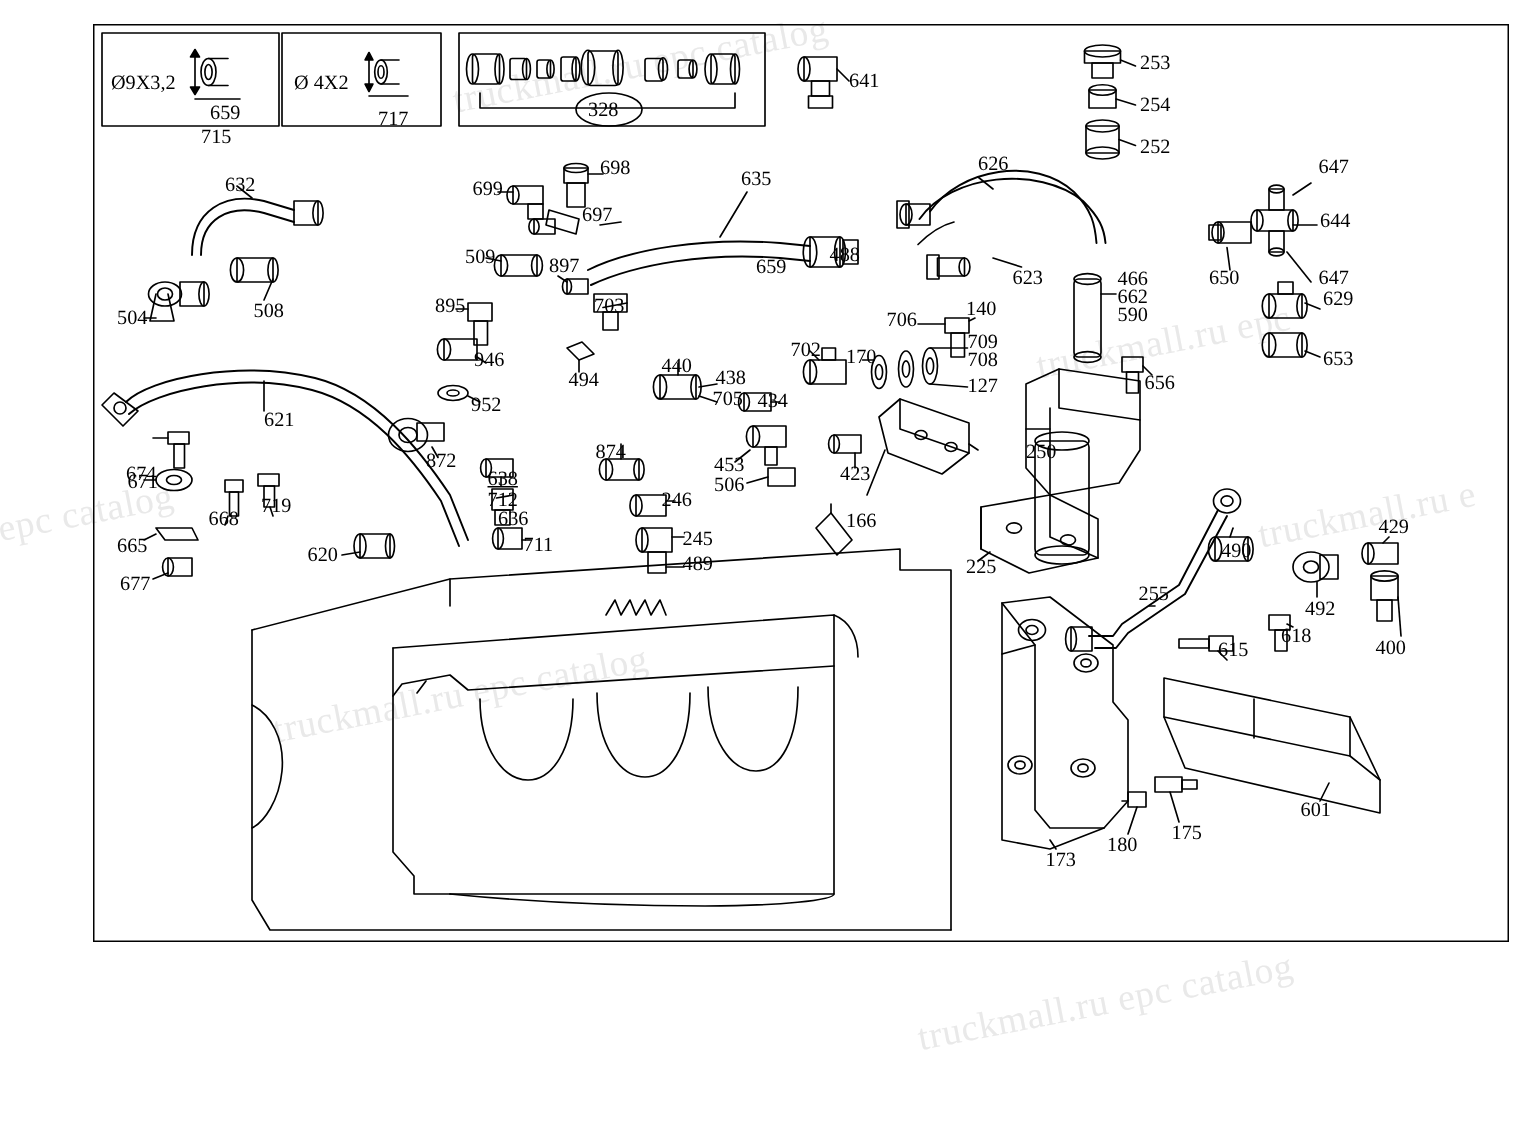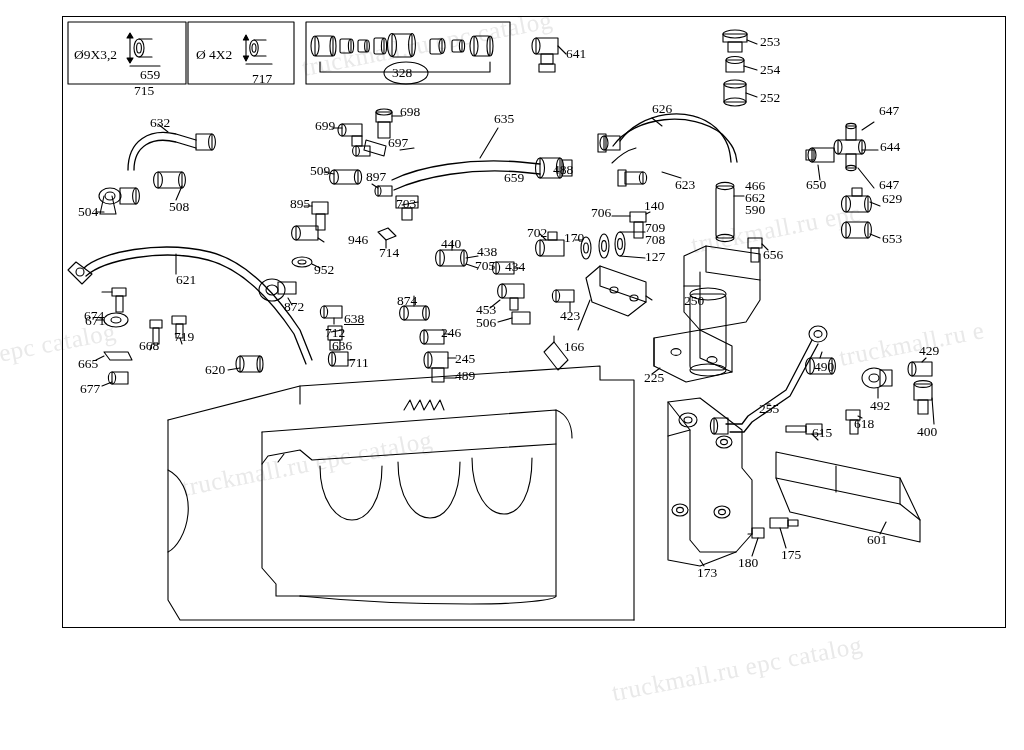--- a/index.html
+++ b/index.html
@@ -440,61 +440,61 @@
   <div class="lbl" style="left:745px;top:191px;">662</div>
   <div class="lbl" style="left:745px;top:203px;">590</div>
   <div class="lbl" style="left:882px;top:192px;">629</div>
   <div class="lbl" style="left:169px;top:200px;">508</div>
   <div class="lbl" style="left:78px;top:205px;">504</div>
   <div class="lbl" style="left:290px;top:197px;">895</div>
   <div class="lbl" style="left:396px;top:197px;">703</div>
   <div class="lbl" style="left:591px;top:206px;">706</div>
   <div class="lbl" style="left:644px;top:199px;">140</div>
   <div class="lbl" style="left:882px;top:232px;">653</div>
-  <div class="lbl" style="left:316px;top:233px;margin-left:32px;">946</div>
-  <div class="lbl" style="left:379px;top:246px;">714</div>
+  <div class="lbl" style="left:316px;top:233px;">946</div>
+  <div class="lbl" style="left:379px;top:246px;">494</div>
   <div class="lbl" style="left:441px;top:237px;">440</div>
   <div class="lbl" style="left:477px;top:245px;">438</div>
   <div class="lbl" style="left:527px;top:226px;">702</div>
   <div class="lbl" style="left:564px;top:231px;">170</div>
   <div class="lbl" style="left:645px;top:221px;">709</div>
   <div class="lbl" style="left:645px;top:233px;">708</div>
   <div class="lbl" style="left:645px;top:250px;">127</div>
   <div class="lbl" style="left:763px;top:248px;">656</div>
   <div class="lbl" style="left:166px;top:273px;margin-left:10px;">621</div>
   <div class="lbl" style="left:314px;top:263px;">952</div>
   <div class="lbl" style="left:475px;top:259px;">705</div>
   <div class="lbl" style="left:505px;top:260px;">434</div>
   <div class="lbl" style="left:85px;top:282px;margin-top:32px;">671</div>
   <div class="lbl" style="left:284px;top:300px;">872</div>
   <div class="lbl" style="left:397px;top:294px;">874</div>
   <div class="lbl" style="left:644px;top:294px;margin-left:40px;">250</div>
   <div class="lbl" style="left:84px;top:309px;">674</div>
-  <div class="lbl" style="left:344px;top:312px;text-decoration:underline;">638</div>
+  <div class="lbl" style="left:325px;top:312px;text-decoration:underline;">638</div>
   <div class="lbl" style="left:476px;top:303px;">453</div>
   <div class="lbl" style="left:560px;top:309px;">423</div>
   <div class="lbl" style="left:139px;top:339px;">668</div>
   <div class="lbl" style="left:174px;top:330px;">719</div>
   <div class="lbl" style="left:325px;top:326px;">712</div>
   <div class="lbl" style="left:441px;top:326px;">246</div>
   <div class="lbl" style="left:476px;top:316px;">506</div>
   <div class="lbl" style="left:78px;top:357px;">665</div>
   <div class="lbl" style="left:332px;top:339px;">636</div>
   <div class="lbl" style="left:349px;top:356px;">711</div>
   <div class="lbl" style="left:564px;top:340px;">166</div>
   <div class="lbl" style="left:814px;top:360px;">490</div>
   <div class="lbl" style="left:919px;top:344px;">429</div>
   <div class="lbl" style="left:80px;top:382px;">677</div>
   <div class="lbl" style="left:205px;top:363px;">620</div>
   <div class="lbl" style="left:455px;top:352px;">245</div>
   <div class="lbl" style="left:455px;top:369px;">489</div>
   <div class="lbl" style="left:644px;top:371px;">225</div>
   <div class="lbl" style="left:870px;top:399px;">492</div>
   <div class="lbl" style="left:917px;top:425px;">400</div>
-  <div class="lbl" style="left:759px;top:402px;">255</div>
+  <div class="lbl" style="left:759px;top:389px;">255</div>
   <div class="lbl" style="left:812px;top:426px;">615</div>
   <div class="lbl" style="left:854px;top:417px;">618</div>
   <div class="lbl" style="left:867px;top:533px;">601</div>
   <div class="lbl" style="left:697px;top:566px;">173</div>
   <div class="lbl" style="left:738px;top:556px;">180</div>
   <div class="lbl" style="left:781px;top:548px;">175</div>
 
   <div class="brand">
     <svg width="150" height="64" viewBox="0 0 150 64" style="position:absolute;right:0;top:6px;">
       <g fill="none" stroke="#bdbdbd" stroke-width="4">

